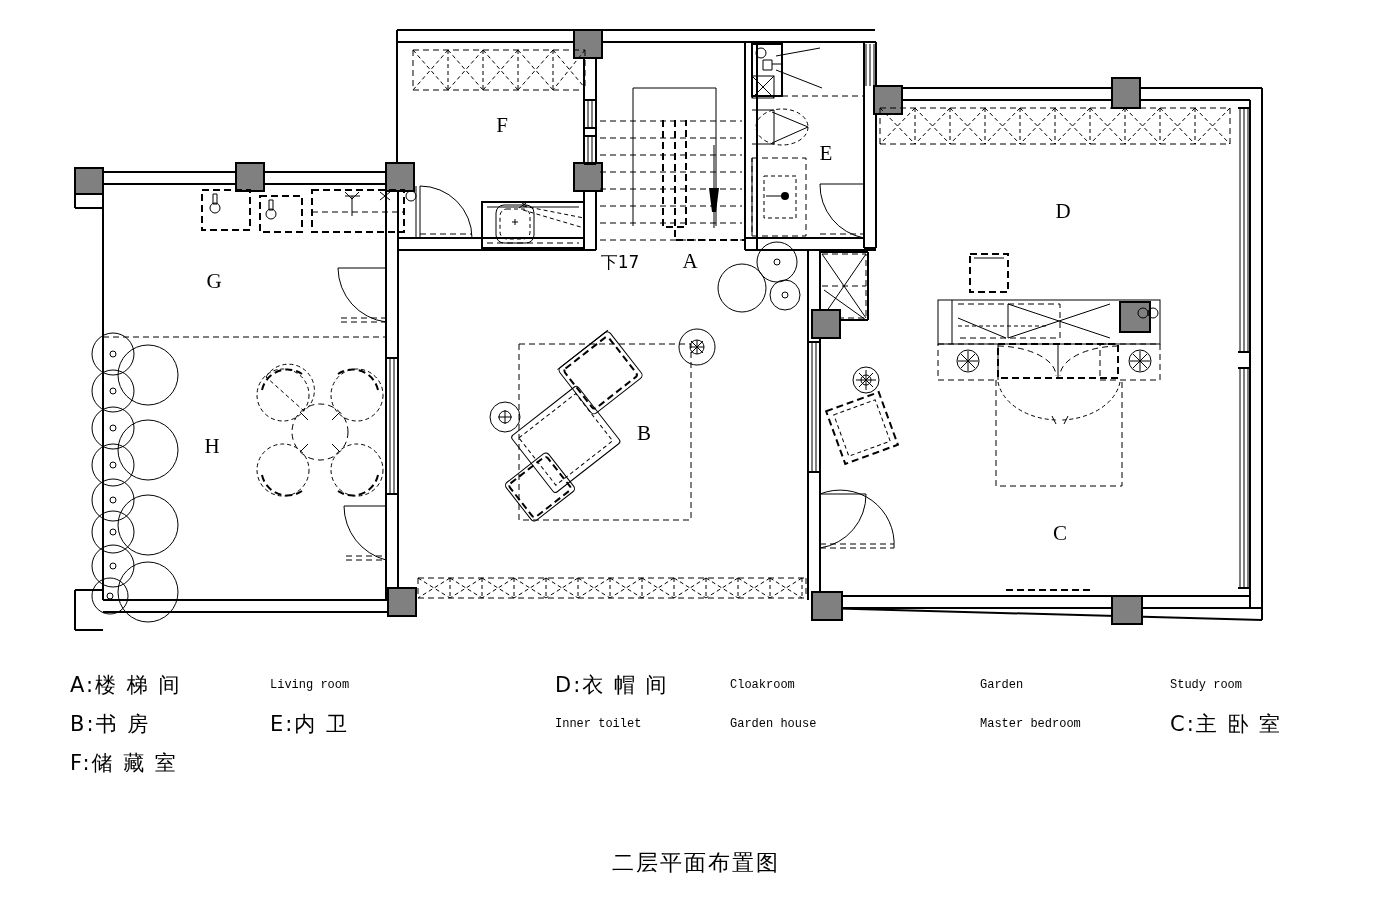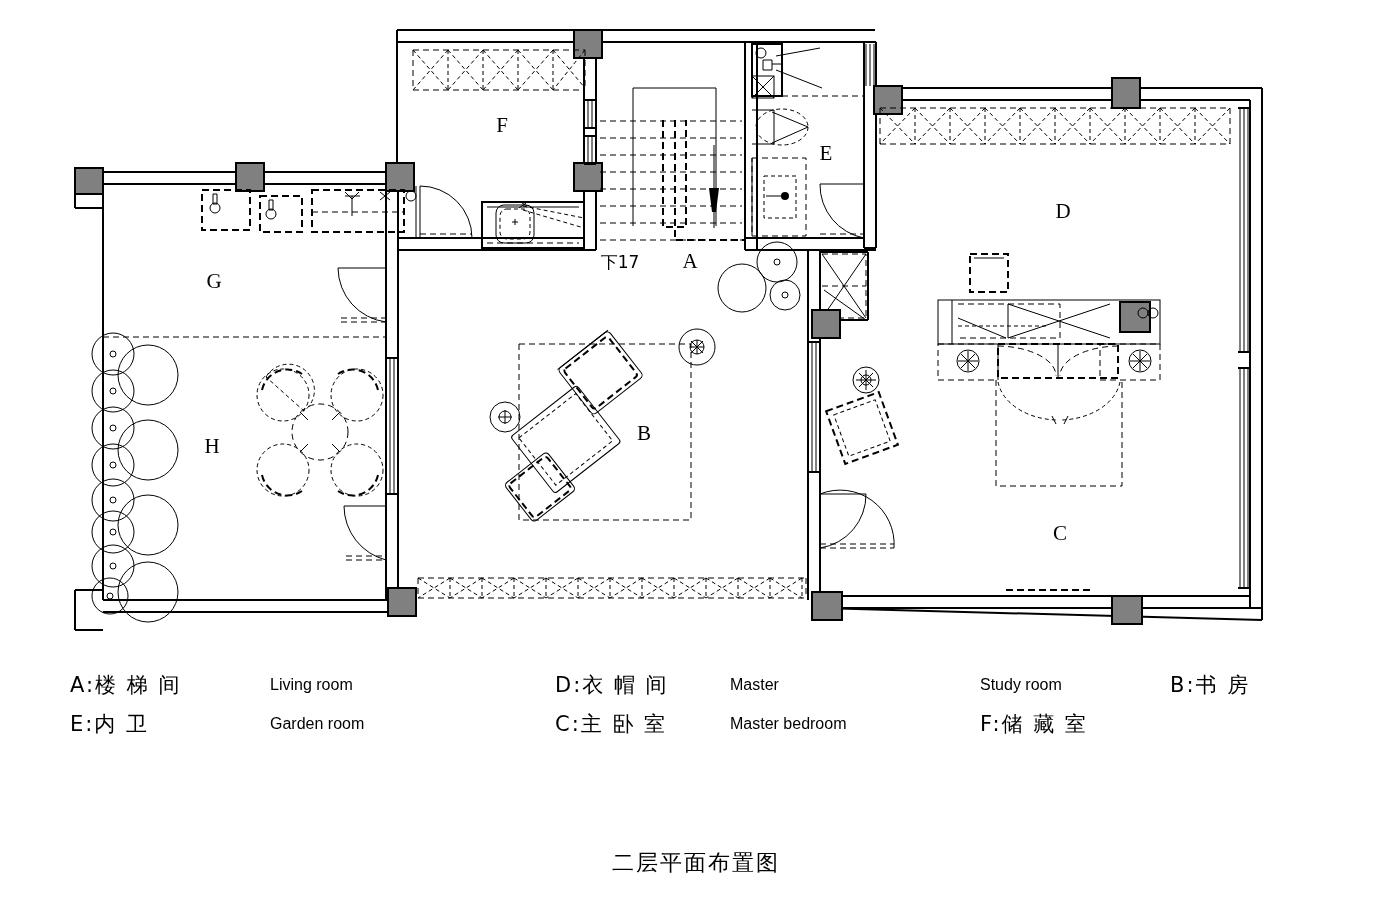--- a/index.html
+++ b/index.html
@@ -43,22 +43,22 @@
     align-items: center;
     font-size: 22px;
     letter-spacing: 0.5px;
   }
   .cjk {
     font-family: "DejaVu Sans", "Liberation Sans", sans-serif;
     font-size: 21px;
     letter-spacing: 2px;
   }
   .latin {
-    font-family: Liberation Sans, sans-serif;
-    font-size: 16px;
+    font-family: Liberation Mono, monospace;
+    font-size: 12px;
     letter-spacing: 0px;
   }
   .legend-cell {
     white-space: nowrap;
   }
   .plan-title {
     position: absolute;
     left: 0;
     top: 848px;
     width: 1392px;
@@ -495,28 +495,30 @@
     <text class="stair-note" x="620" y="268" text-anchor="middle">下17</text>
   </g>
 </svg>
 </div>
 
 <div class="legend">
   <div class="legend-grid">
     <div class="legend-cell cjk">A:楼 梯 间</div>
     <div class="legend-cell latin">Living room</div>
     <div class="legend-cell cjk">D:衣 帽 间</div>
-    <div class="legend-cell latin">Master</div>
+    <div class="legend-cell latin">Cloakroom</div>
+    <div class="legend-cell latin">Garden</div>
 
     <div class="legend-cell latin">Study room</div>
     <div class="legend-cell cjk">B:书 房</div>
     <div class="legend-cell cjk">E:内 卫</div>
-    <div class="legend-cell latin">Garden room</div>
-
+    <div class="legend-cell latin">Inner toilet</div>
+    <div class="legend-cell latin">Garden house</div>
+
+    <div class="legend-cell latin">Master bedroom</div>
     <div class="legend-cell cjk">C:主 卧 室</div>
-    <div class="legend-cell latin">Master bedroom</div>
     <div class="legend-cell cjk">F:储 藏 室</div>
     <div class="legend-cell cjk"></div>
     <div class="legend-cell latin"></div>
   </div>
 </div>
 
 <div class="plan-title">二层平面布置图</div>
 
 </body></html>

